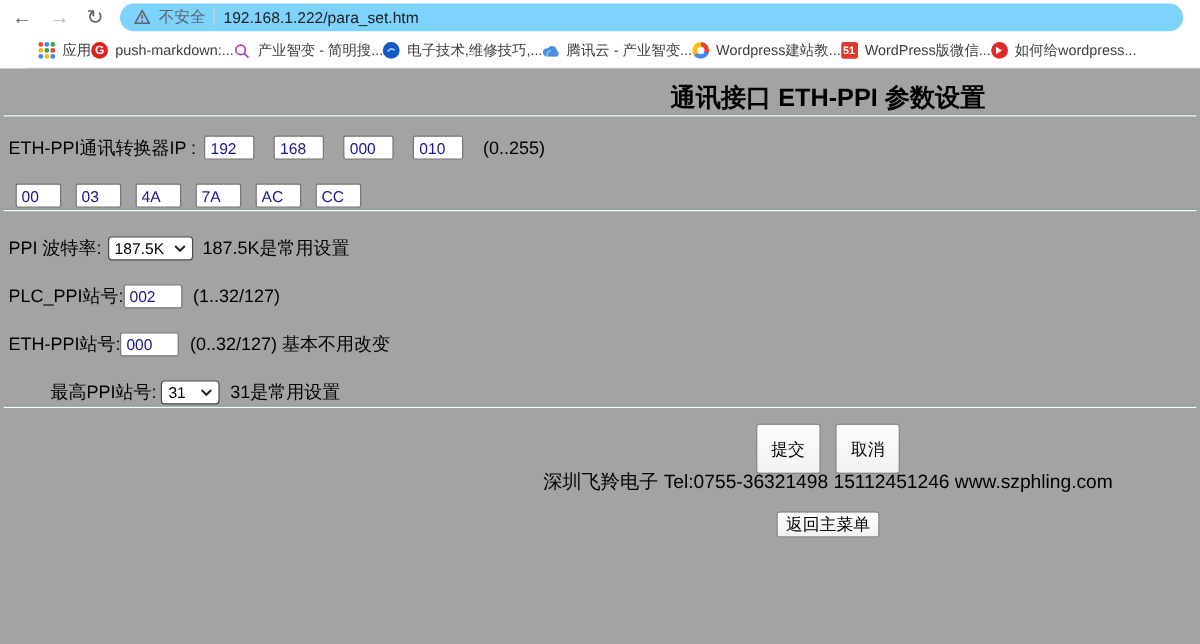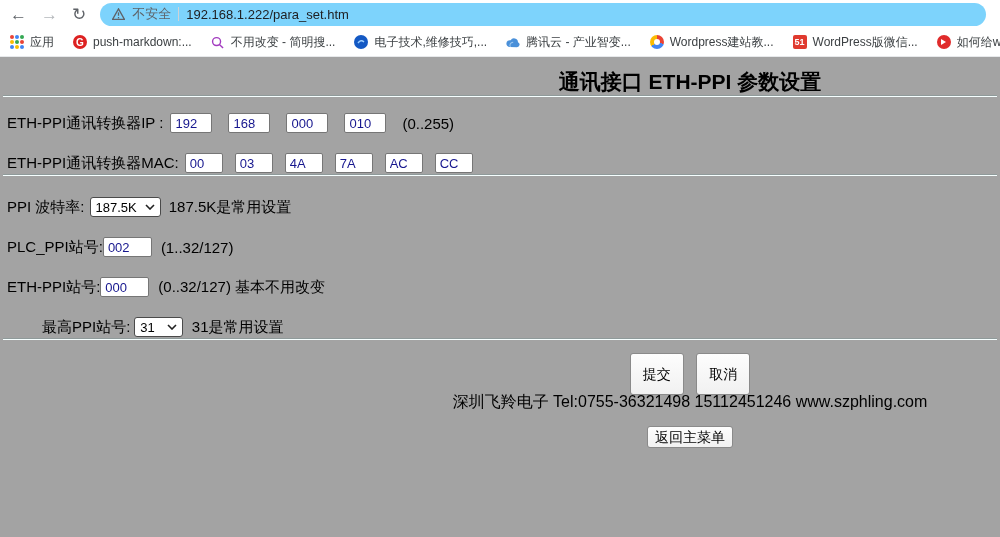--- a/index.html
+++ b/index.html
@@ -8,21 +8,21 @@
   
   .navbar { height:28px; background:#ffffff; display:flex; align-items:center; padding:0 10px; gap:14px; }
   .navicon { font-size:17px; color:#5f6368; line-height:1; cursor:pointer; }
   .navicon.fwd { color:#b4b7bb; }
   .addrbar { flex:1; height:23px; background:#7dd3fc; border-radius:12px; display:flex; align-items:center; padding:0 12px; gap:7px; margin-right:4px; }
   .warn-tri { display:flex; align-items:center; }
   .notsecure { font-size:13px; color:#5f6368; }
   .addr-sep { width:1px; height:14px; background:#cfd2d6; }
   .url { font-size:13px; color:#202124; }
 
-  .bookmarks { height:29px; background:#fff; display:flex; align-items:center; padding:0 10px; gap:19px; border-bottom:1px solid #e7e9eb; }
+  .bookmarks { height:29px; background:#fff; display:flex; align-items:center; padding:0 10px; border-bottom:1px solid #e7e9eb;margin-left:22px; }
   .bm { display:flex; align-items:center; gap:6px; cursor:pointer; white-space:nowrap; }
   .bmlabel { font-size:12px; color:#3c4043; }
   .ic { width:14px; height:14px; display:inline-flex; align-items:center; justify-content:center; flex:0 0 auto; }
   .ic-grid { display:grid; grid-template-columns:repeat(3,4px); grid-template-rows:repeat(3,4px); gap:1px; width:14px; height:14px; }
   .ic-grid i { width:4px; height:4px; border-radius:50%; }
   .ic-grid i:nth-child(1){background:#ea4335}.ic-grid i:nth-child(2){background:#4285f4}.ic-grid i:nth-child(3){background:#34a853}
   .ic-grid i:nth-child(4){background:#fbbc04}.ic-grid i:nth-child(5){background:#34a853}.ic-grid i:nth-child(6){background:#ea4335}
   .ic-grid i:nth-child(7){background:#4285f4}.ic-grid i:nth-child(8){background:#fbbc04}.ic-grid i:nth-child(9){background:#4285f4}
   .ic-g { background:#dd2121; border-radius:50%; color:#fff; font-weight:bold; font-size:10px; }
   .ic-blue { background:#1459c4; border-radius:50%; }
@@ -106,21 +106,21 @@
     <span class="ic ic-g">G</span>
     <span class="bmlabel">push-markdown:...</span>
   </div>
   <div class="bm">
     <span class="ic">
       <svg width="13" height="13" viewBox="0 0 14 14">
           <circle cx="6" cy="6" r="4.3" fill="none" stroke="#a23bbf" stroke-width="1.5"></circle>
           <line x1="9.3" y1="9.3" x2="13" y2="13" stroke="#a23bbf" stroke-width="1.5"></line>
         </svg>
     </span>
-    <span class="bmlabel">不用改变 - 简明搜...</span>
+    <span class="bmlabel">产业智变 - 简明搜...</span>
   </div>
   <div class="bm">
     <span class="ic ic-blue">
       <svg width="8" height="8" viewBox="0 0 8 8">
           <path d="M1 5 Q4 1 7 4" fill="none" stroke="#9fd0ff" stroke-width="1.4"></path>
         </svg>
     </span>
     <span class="bmlabel">电子技术,维修技巧,...</span>
   </div>
   <div class="bm">
@@ -159,21 +159,20 @@
   <div class="form-row row-ip">
     <span class="flabel">ETH-PPI通讯转换器IP :</span>
     <input class="fin ip first" value="192" style="">
     <input class="fin ip" value="168" style="">
     <input class="fin ip" value="000" style="">
     <input class="fin ip" value="010" style="">
     <span class="fhint">(0..255)</span>
   </div>
 
   <div class="form-row row-mac">
-    <span class="flabel">ETH-PPI通讯转换器MAC:</span>
     <input class="fin mac first" value="00" style="">
     <input class="fin mac" value="03" style="">
     <input class="fin mac" value="4A" style="">
     <input class="fin mac" value="7A" style="">
     <input class="fin mac" value="AC" style="">
     <input class="fin mac" value="CC" style="">
   </div>
 
   <hr class="rule r2">
 

